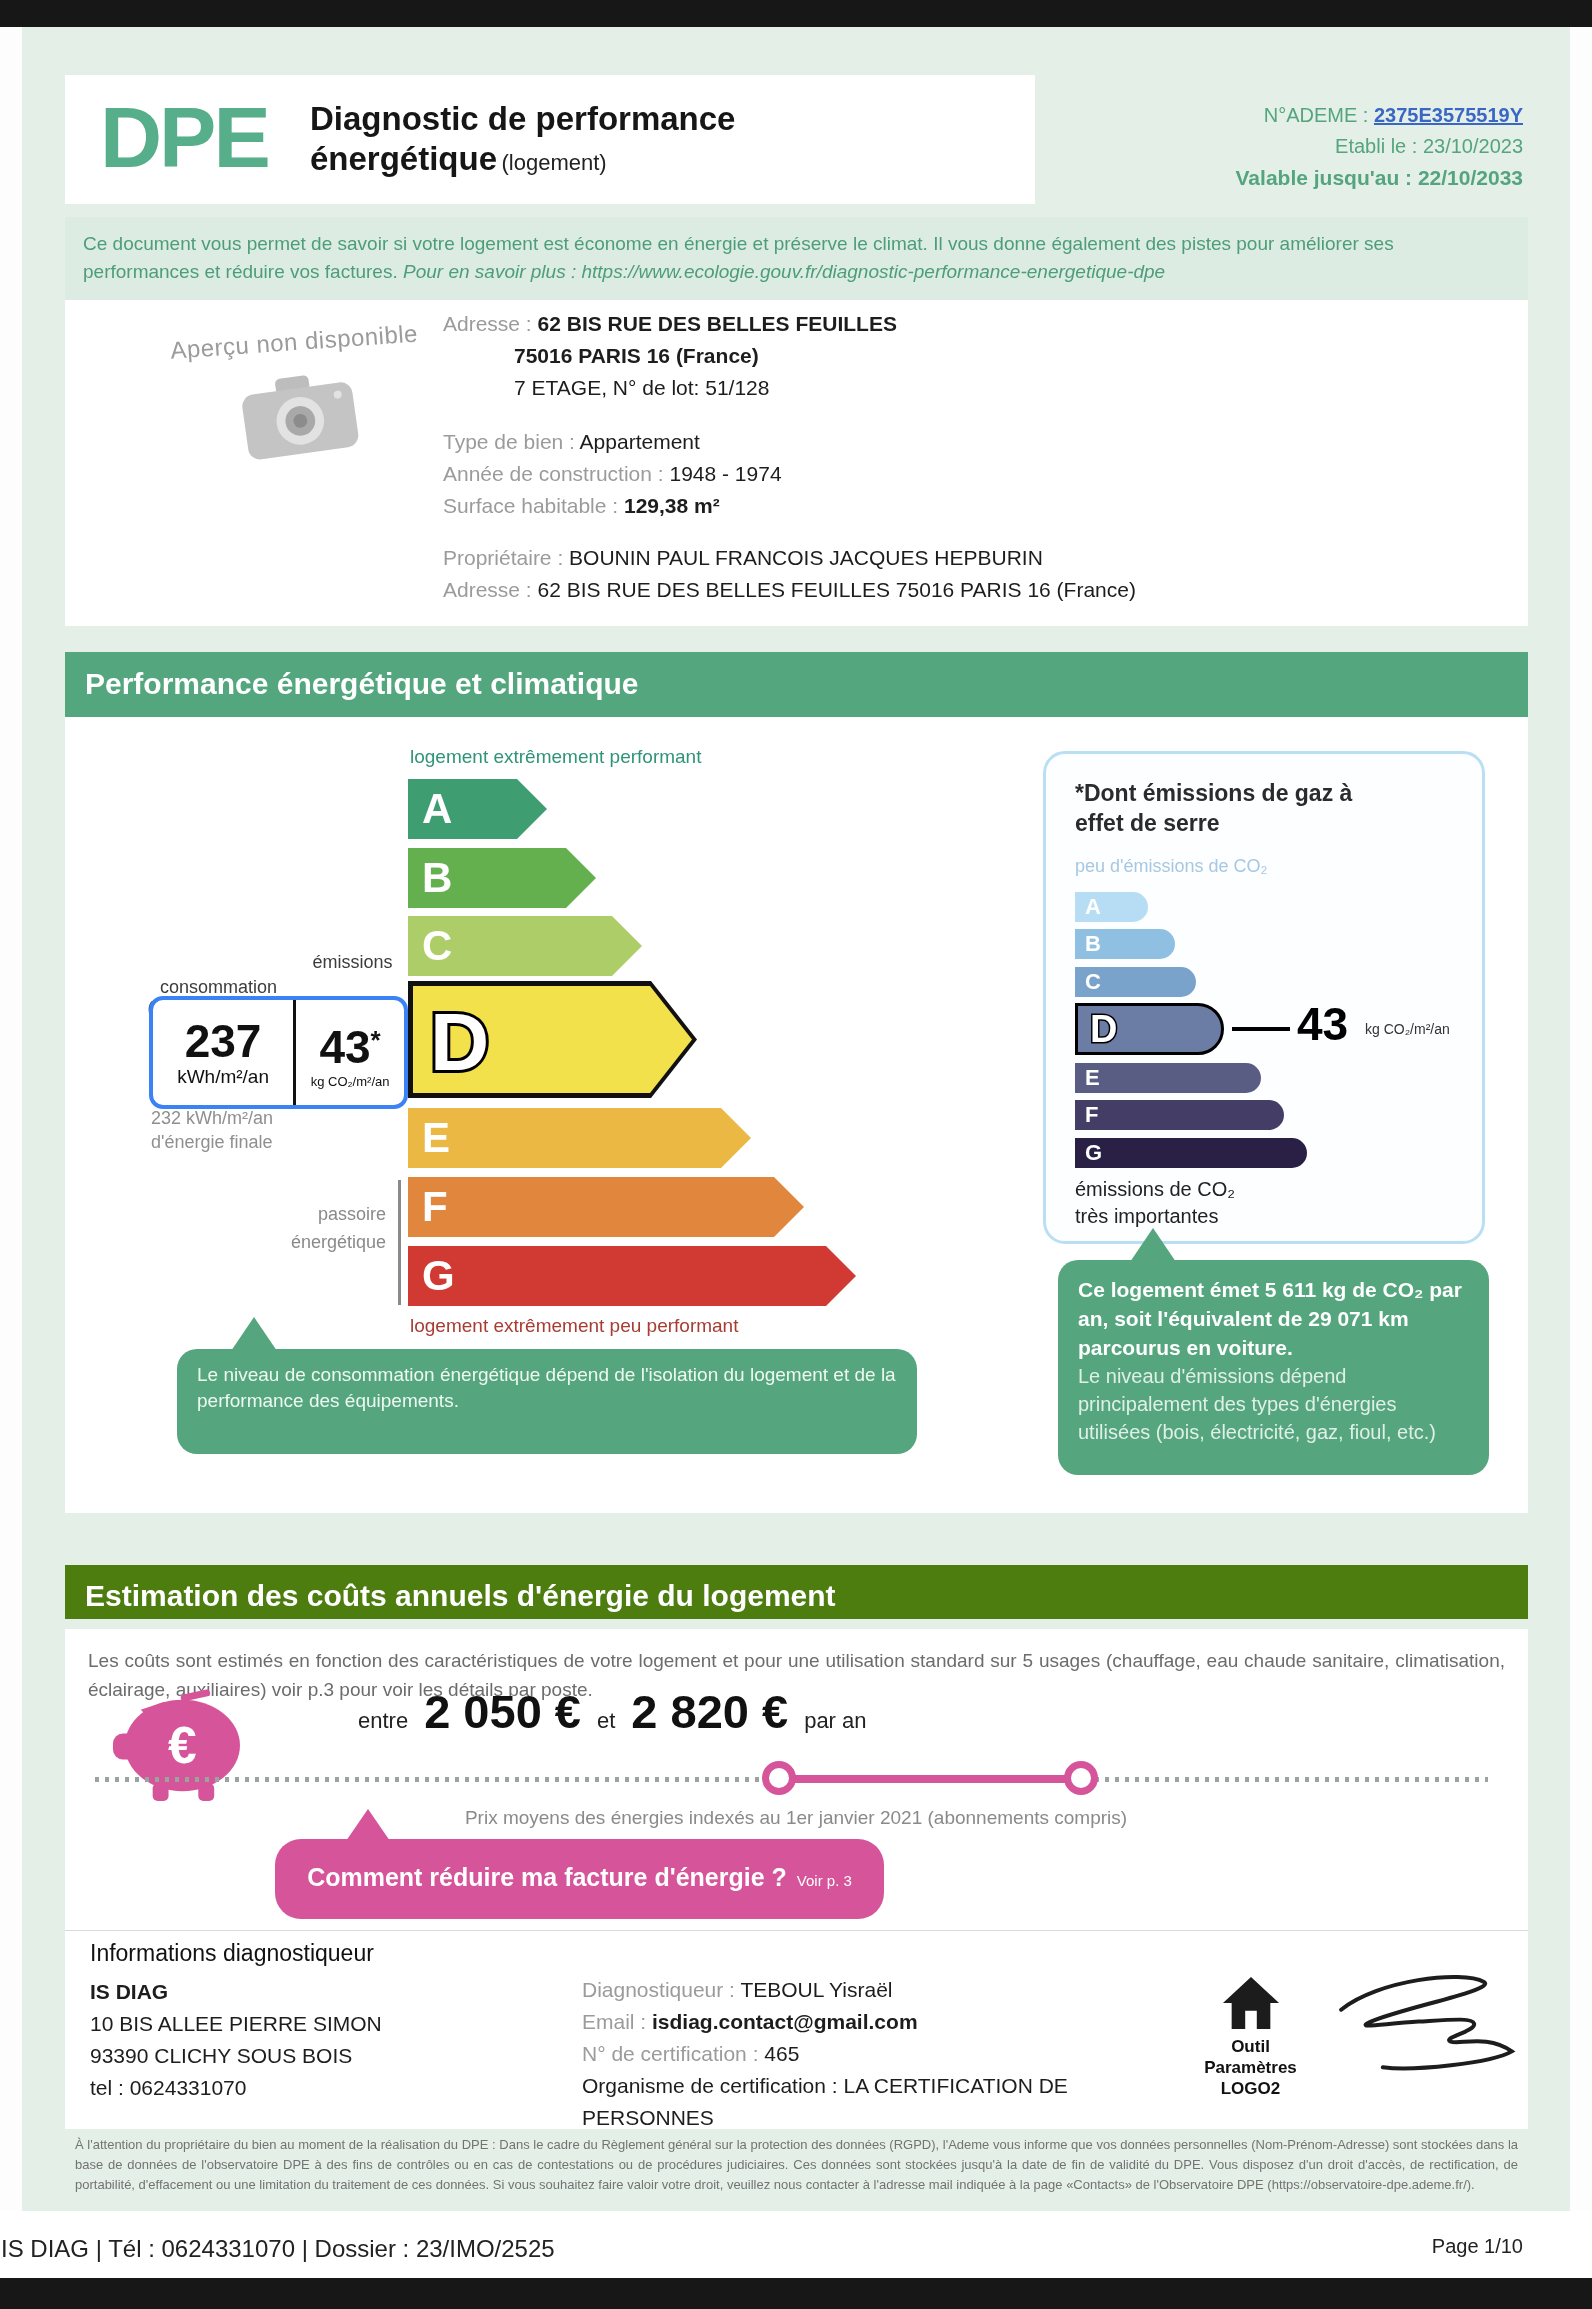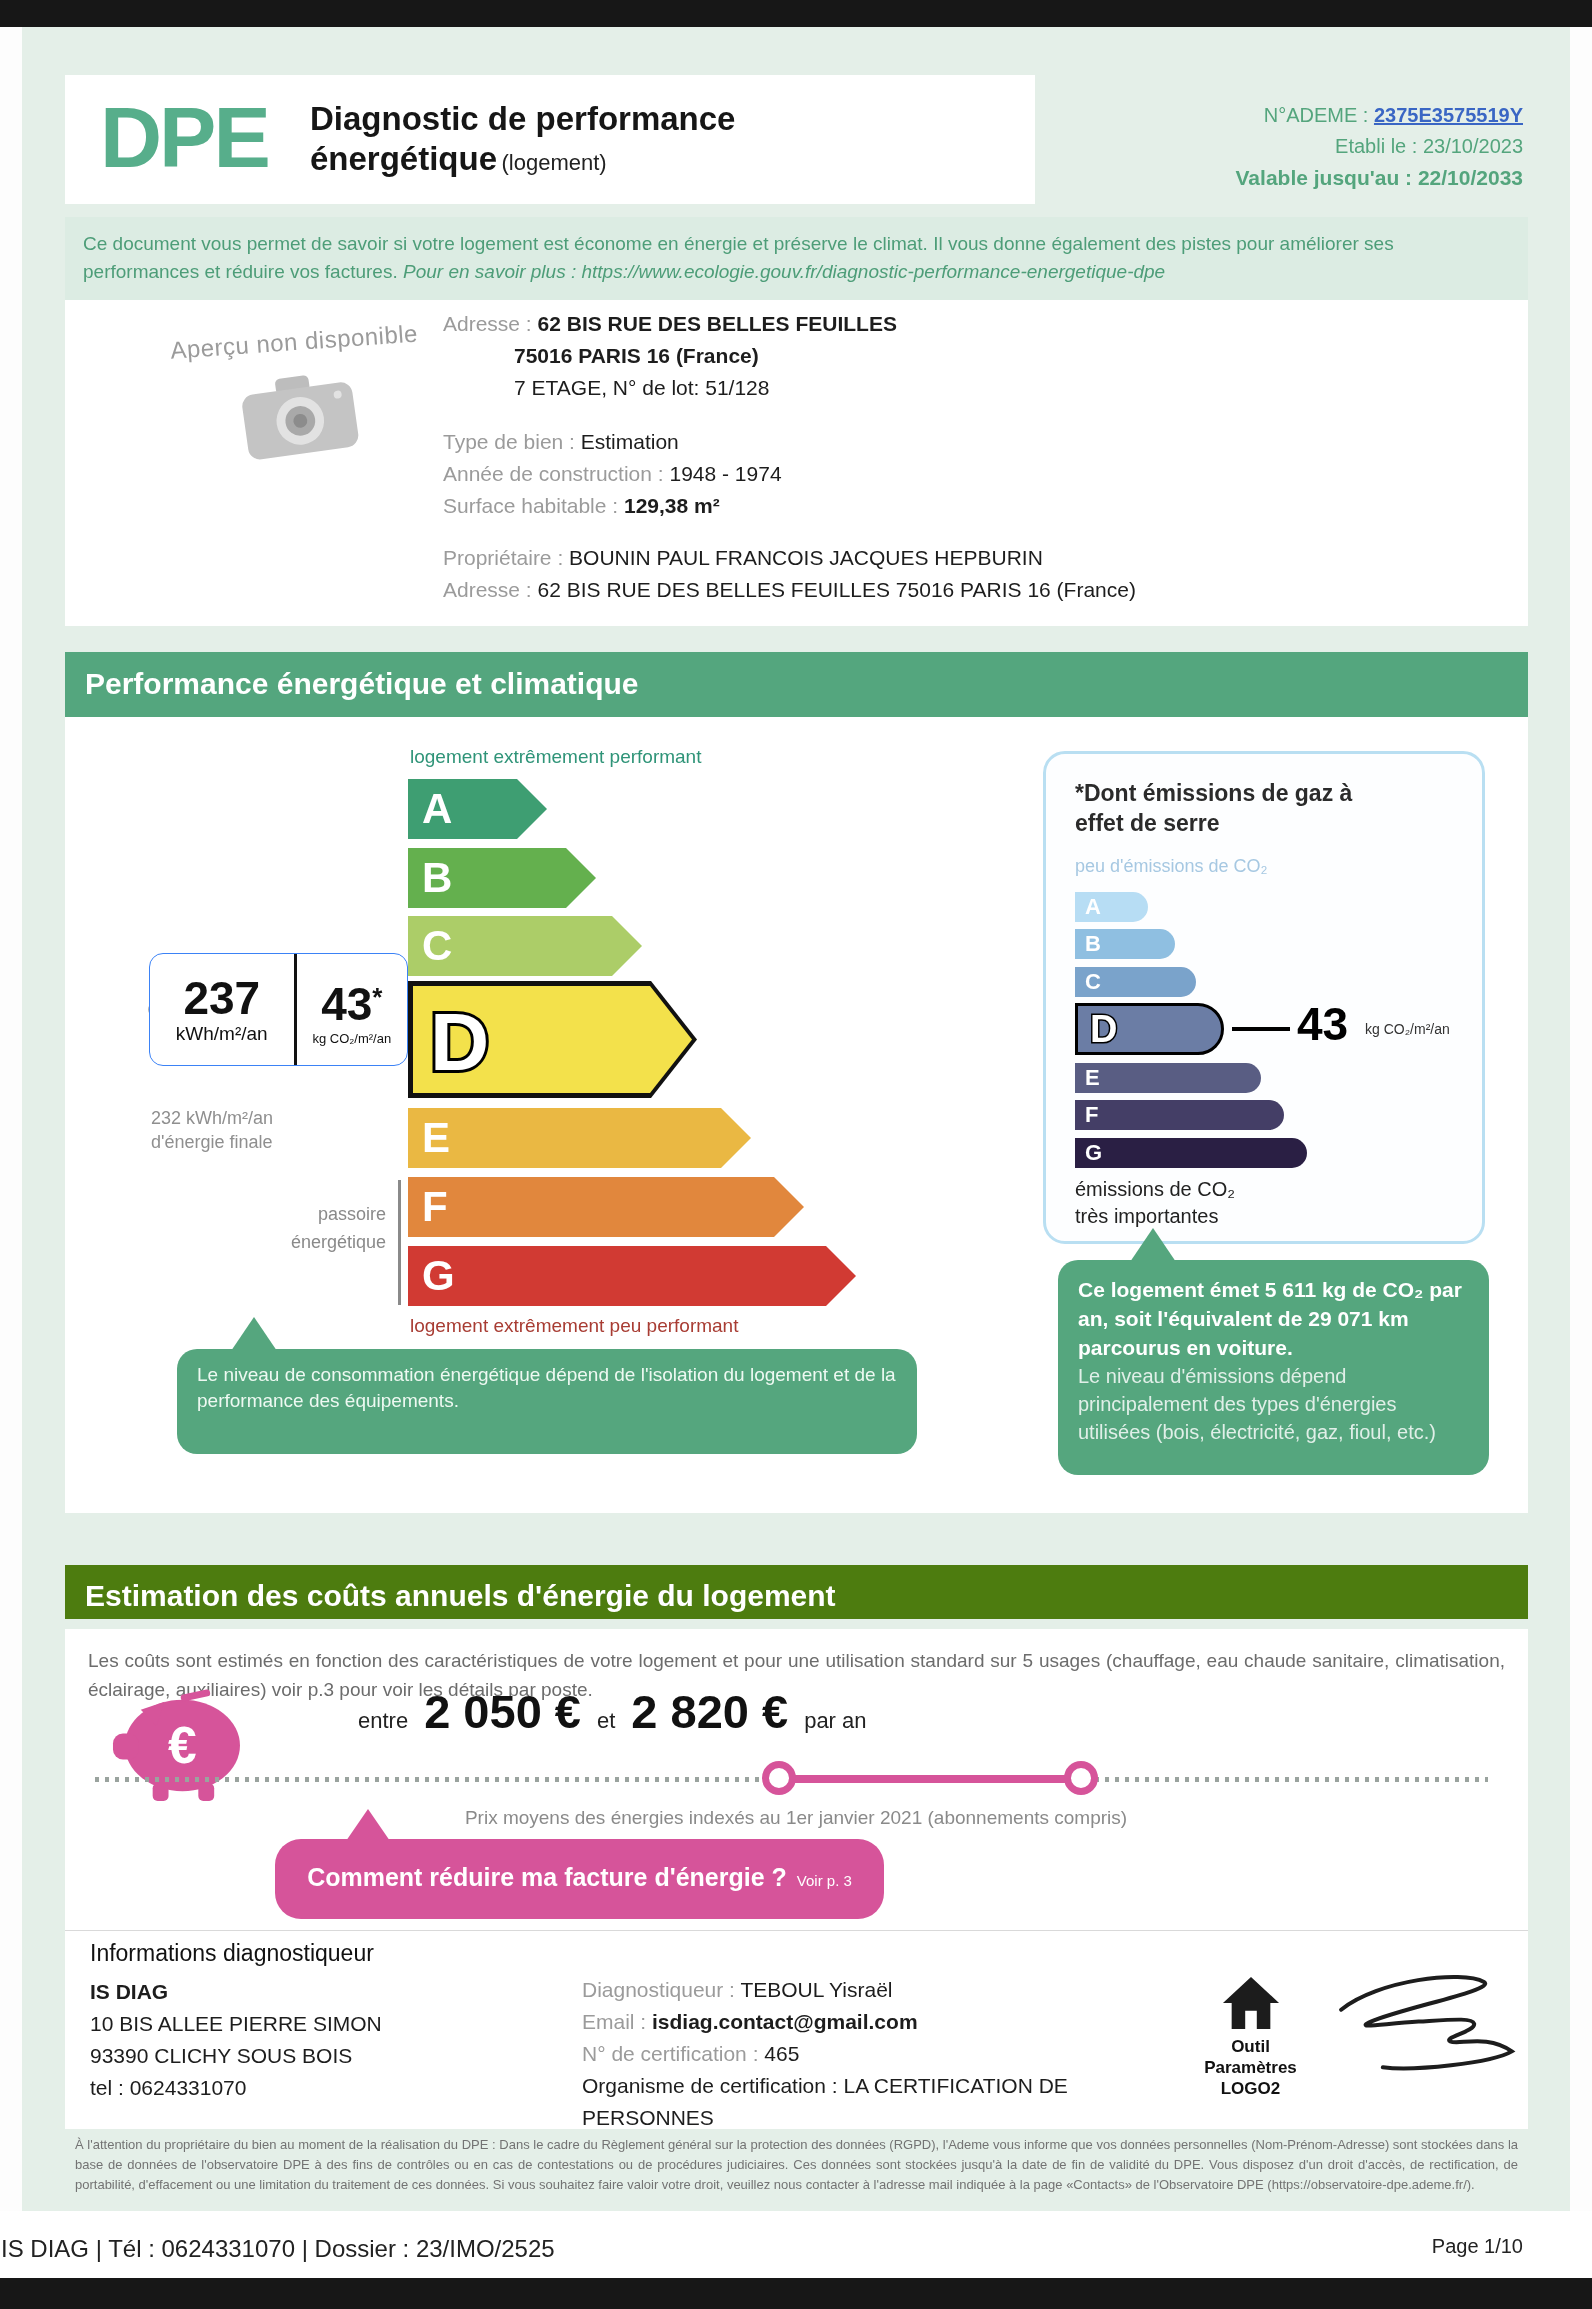--- a/index.html
+++ b/index.html
@@ -46,22 +46,22 @@
   .ea-c { top:916px; width:234px; background:#accd68; }
   .ea-e { top:1108px; width:343px; background:#eab843; }
   .ea-f { top:1177px; width:396px; background:#e1873d; }
   .ea-g { top:1246px; width:448px; background:#d13a33; }
   .d-outer { position:absolute; left:408px; top:981px; width:289px; height:117px; background:#111;
              clip-path:polygon(0 0, calc(100% - 46px) 0, 100% 50%, calc(100% - 46px) 100%, 0 100%); }
   .d-inner { position:absolute; left:5px; top:5px; right:5px; bottom:5px; background:#f3e14b;
              clip-path:polygon(0 0, calc(100% - 42px) 0, 100% 50%, calc(100% - 42px) 100%, 0 100%); }
   .d-letter { position:absolute; left:430px; top:995px; font-size:82px; font-weight:bold; color:#fff;
               -webkit-text-stroke:6px #000; paint-order:stroke fill; }
-  .value-box { position:absolute; left:149px; top:953px; width:259px; height:113px; background:#fff;
-               border:1px solid #3b82f6; border-radius:14px; display:flex; }
+  .value-box { position:absolute; left:149px; top:996px; width:259px; height:113px; background:#fff;
+               border:4px solid #3b82f6; border-radius:14px; display:flex; }
   .vb-cell { display:flex; flex-direction:column; align-items:center; justify-content:center; }
   .vb-left { flex:1.3; border-right:3px solid #111; }
   .vb-right { flex:1; }
   .vb-num { font-size:46px; font-weight:bold; color:#111; line-height:46px; }
   .vb-star { font-size:26px; vertical-align:14px; }
   .vb-unit-l { font-size:19px; color:#111; margin-top:2px; }
   .vb-unit-r { font-size:13px; color:#111; margin-top:4px; }
   .vb-label { position:absolute; text-align:center; font-size:18px; line-height:21px; color:#3c3c3c; }
   .finale { position:absolute; left:151px; top:1106px; font-size:18px; line-height:24px; color:#8f8f8f; }
   .passoire-line { position:absolute; left:398px; top:1180px; width:3px; height:125px; background:#8a8a8a; }
@@ -159,21 +159,21 @@
       <rect x="4" y="16" width="112" height="66" rx="12" fill="#c4c4c4"></rect>
       <circle cx="60" cy="49" r="24" fill="#e2e2e2"></circle>
       <circle cx="60" cy="49" r="15" fill="#a9a9a9"></circle>
       <circle cx="60" cy="49" r="7" fill="#8c8c8c"></circle>
       <circle cx="101" cy="28" r="4" fill="#e2e2e2"></circle>
     </svg>
   </div>
   <div class="prop-line" style="top:312px;"><span class="lbl">Adresse : </span><span class="b">62 BIS RUE DES BELLES FEUILLES</span></div>
   <div class="prop-line b" style="top:344px; left:514px;">75016 PARIS 16 (France)</div>
   <div class="prop-line" style="top:376px; left:514px;">7 ETAGE, N° de lot: 51/128</div>
-  <div class="prop-line" style="top:430px;"><span class="lbl">Type de bien : </span><span>Estimation</span></div>
+  <div class="prop-line" style="top:430px;"><span class="lbl">Type de bien : </span><span>Appartement</span></div>
   <div class="prop-line" style="top:462px;"><span class="lbl">Année de construction : </span><span>1948 - 1974</span></div>
   <div class="prop-line" style="top:494px;"><span class="lbl">Surface habitable : </span><span class="b">129,38 m²</span></div>
   <div class="prop-line" style="top:546px;"><span class="lbl">Propriétaire : </span><span>BOUNIN PAUL FRANCOIS JACQUES HEPBURIN</span></div>
   <div class="prop-line" style="top:578px;"><span class="lbl">Adresse : </span><span>62 BIS RUE DES BELLES FEUILLES 75016 PARIS 16 (France)</span></div>
 
   <div class="sec-bar sec-green">Performance énergétique et climatique</div>
   <div class="white-panel" style="left:65px; top:717px; width:1463px; height:796px;"></div>
 
   <div class="scale-note" style="left:410px; top:746px; color:#2f9478;">logement extrêmement performant</div>
 

